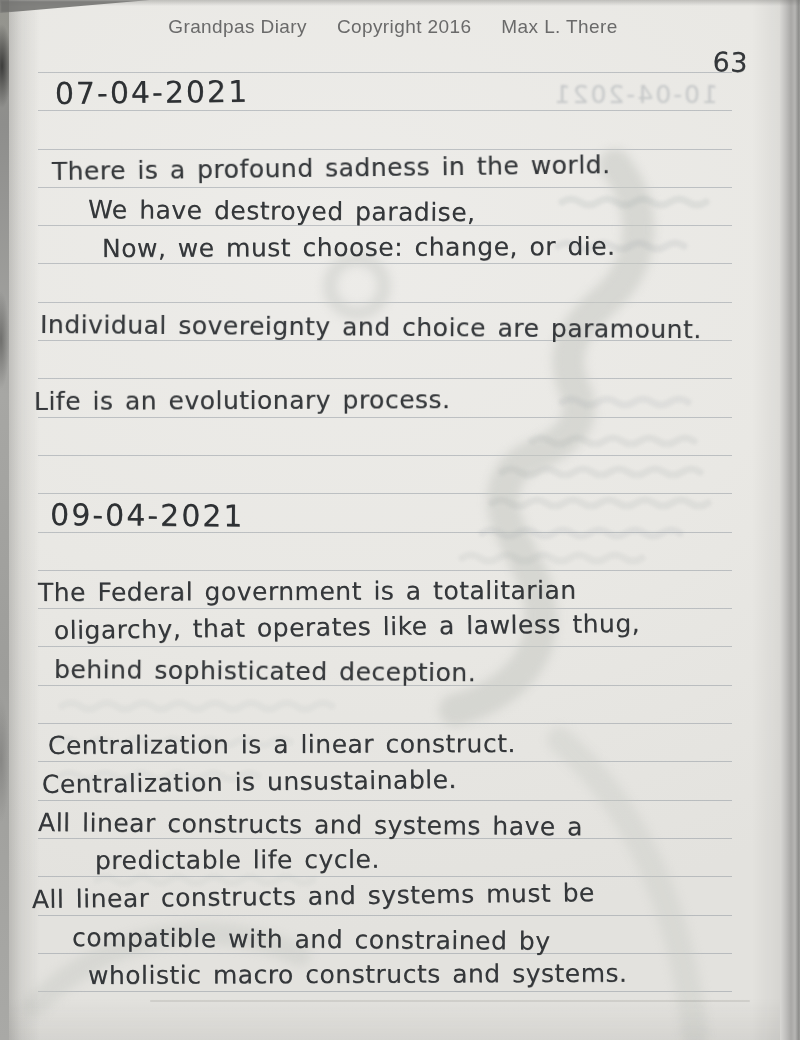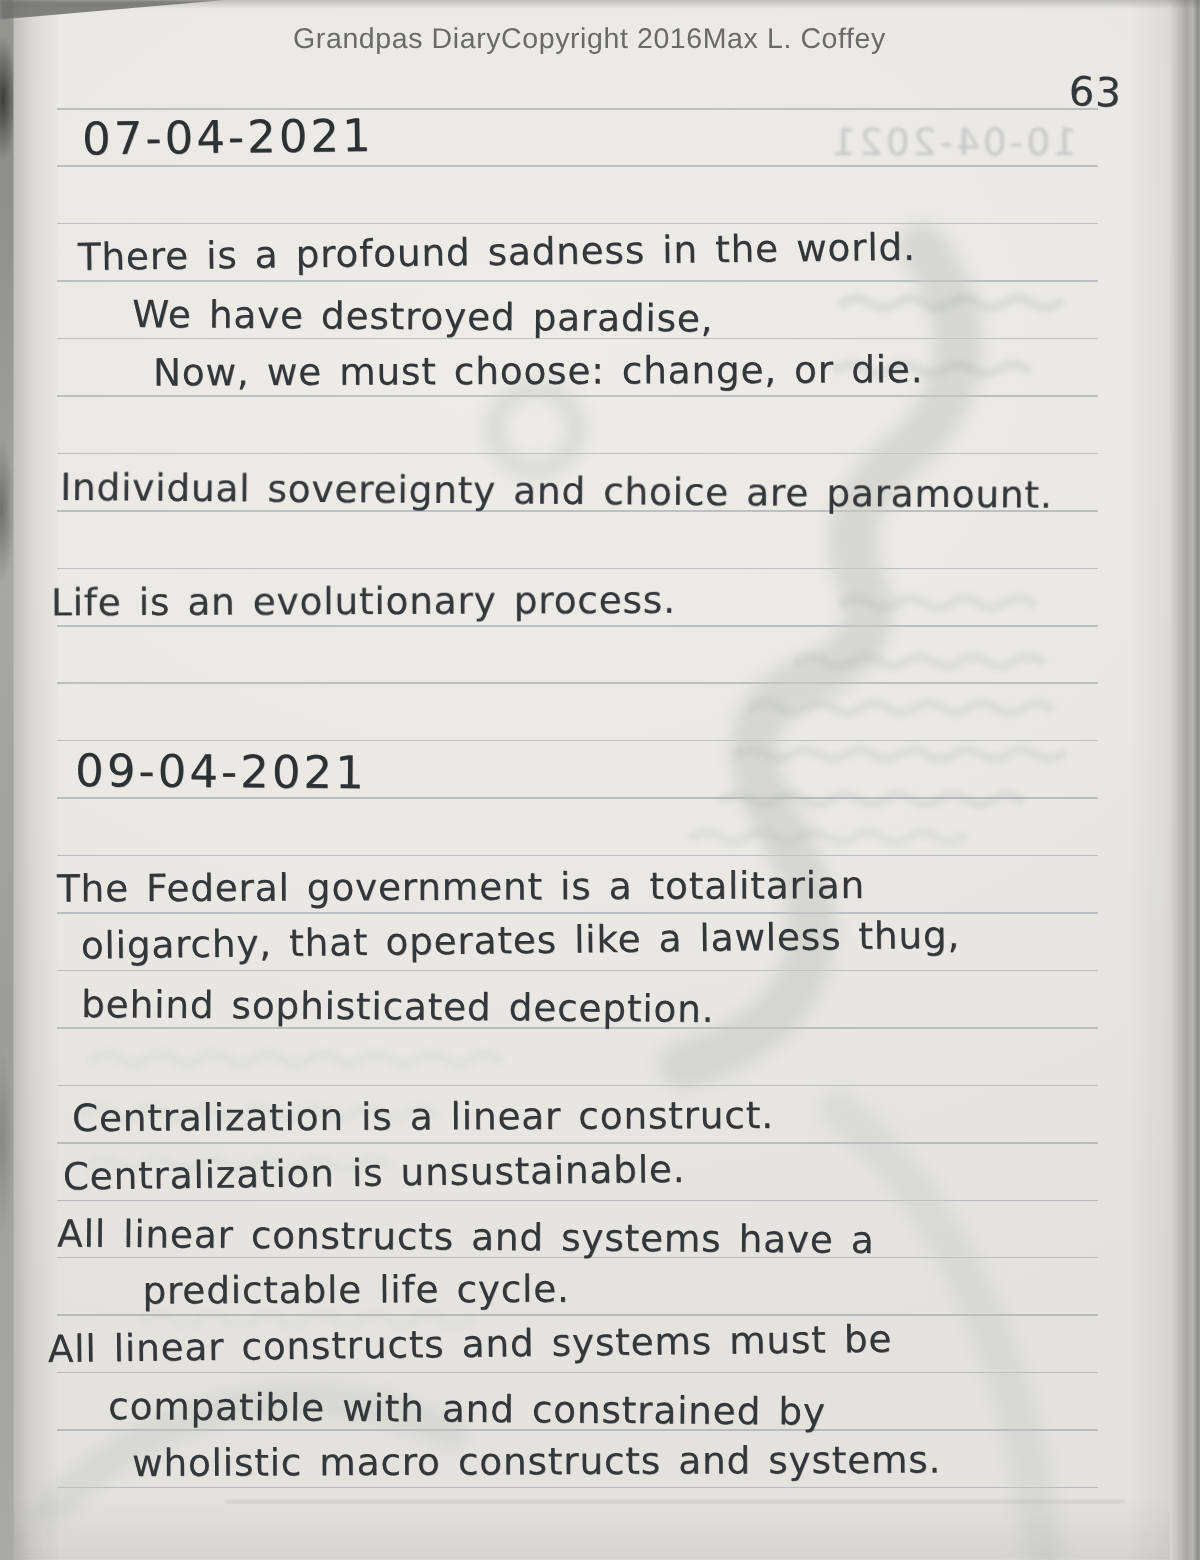--- a/index.html
+++ b/index.html
@@ -17,21 +17,21 @@
   .ruled{
     position:absolute;left:38px;top:72px;width:694px;height:922px;
     background:repeating-linear-gradient(
       to bottom,
       rgba(125,134,145,0.42) 0px, rgba(125,134,145,0.42) 1px,
       transparent 1px, transparent 38.3px);
   }
   
   .header-line{
     position:absolute;top:16px;left:0;width:786px;
-    display:flex;justify-content:center;
+    display:flex;justify-content:center;gap:30px;
     font-size:19px;color:#6a6a6a;letter-spacing:0.4px;
   }
   
   .hw{
     position:absolute;
     font-family:"DejaVu Sans",sans-serif;
     font-size:25px;color:#34373a;
     letter-spacing:0.5px;word-spacing:3px;
     white-space:nowrap;transform-origin:left bottom;
     text-shadow:0.3px 0.3px 0.3px rgba(40,42,44,0.45);
@@ -101,21 +101,21 @@
       <path opacity="0.07" d="M56 742 q9 -6 18 0 t18 0 t18 0 t18 0 t18 0 t18 0 t18 0 t18 0 t18 0 t18 0 t18 0 t18 0 t18 0"></path>
       <path opacity="0.07" d="M60 776 q9 -6 18 0 t18 0 t18 0 t18 0 t18 0 t18 0 t18 0 t18 0 t18 0 t18 0 t18 0"></path>
       <path opacity="0.06" d="M97 880 q9 -6 18 0 t18 0 t18 0 t18 0 t18 0 t18 0 t18 0 t18 0 t18 0 t18 0 t18 0 t18 0"></path>
     </g>
   </svg>
   <div class="ghost-date">10-04-2021</div>
 
   <div class="header-line">
     <span>Grandpas Diary</span>
     <span>Copyright 2016</span>
-    <span>Max L. Coffey</span>
+    <span>Max L. There</span>
   </div>
 
   <div class="hw pagenum">63</div>
 
   <div class="hw date ta" style="top:76px;left:55px">07-04-2021</div>
   <div class="hw ta" style="top:157px;left:52px">There is a profound sadness in the world.</div>
   <div class="hw tb" style="top:195px;left:88px">We have destroyed paradise,</div>
   <div class="hw tc" style="top:234px;left:102px">Now, we must choose: change, or die.</div>
   <div class="hw tb" style="top:310px;left:40px">Individual sovereignty and choice are paramount.</div>
   <div class="hw tc" style="top:387px;left:34px">Life is an evolutionary process.</div>

